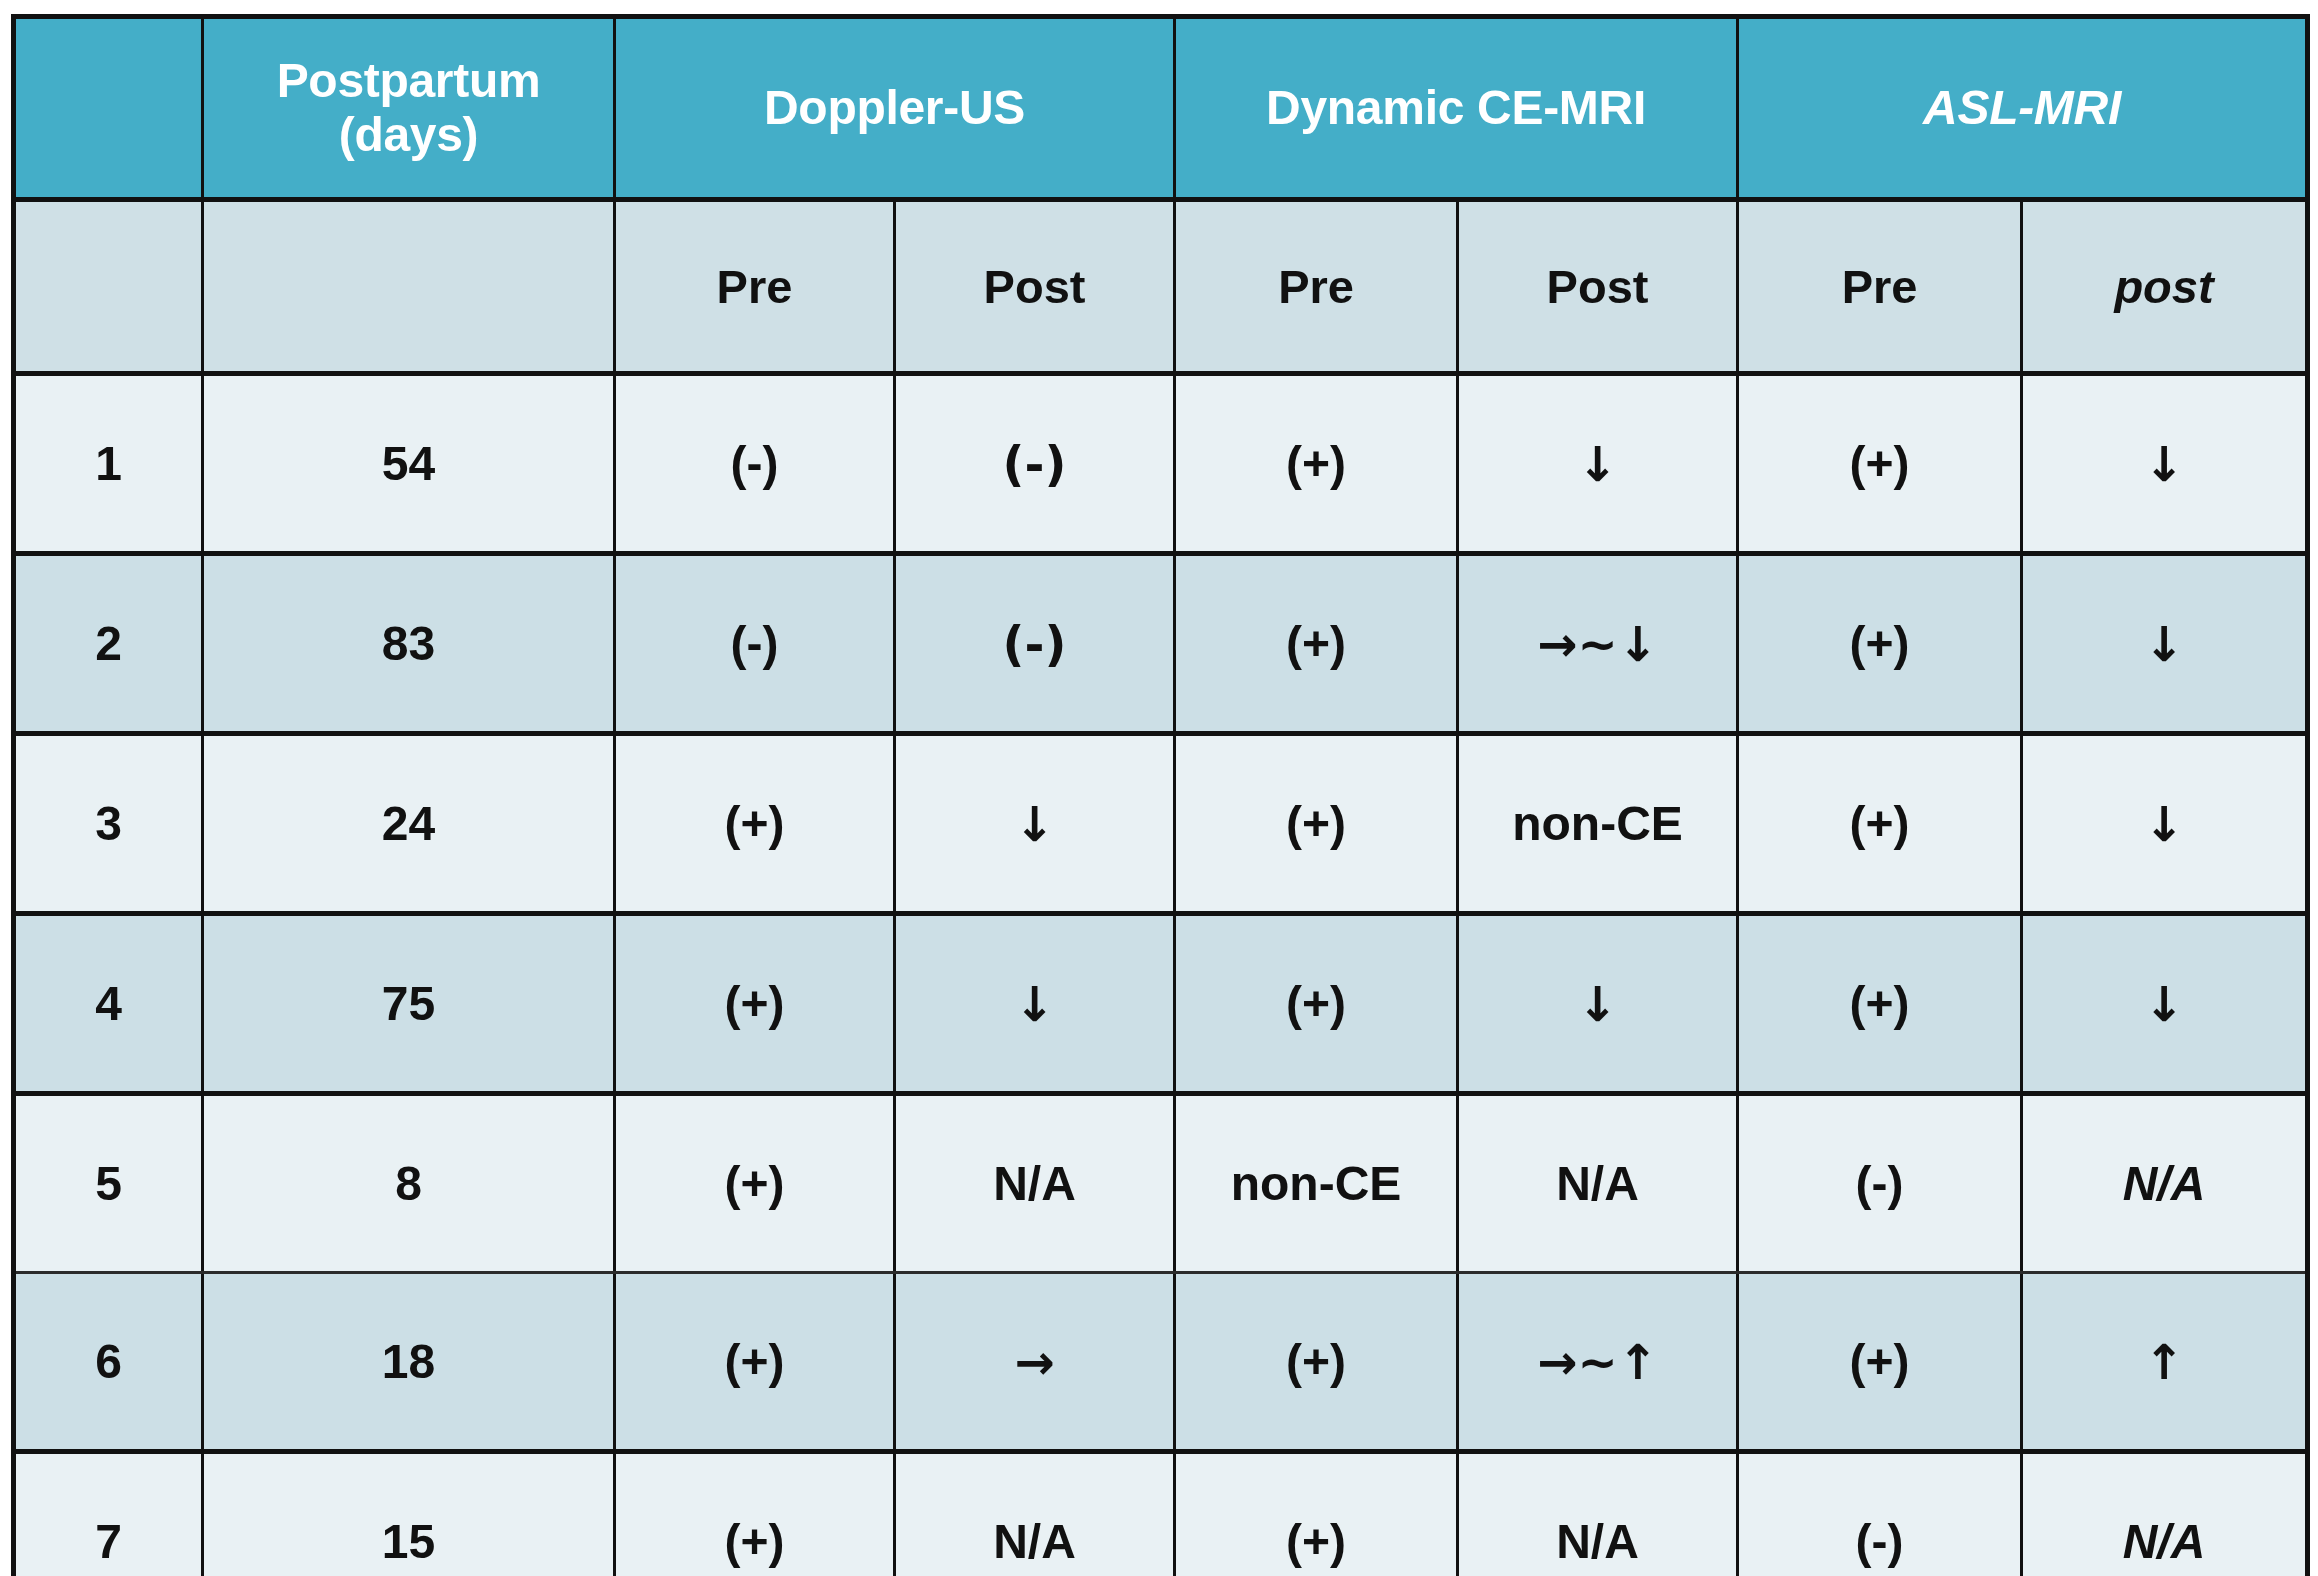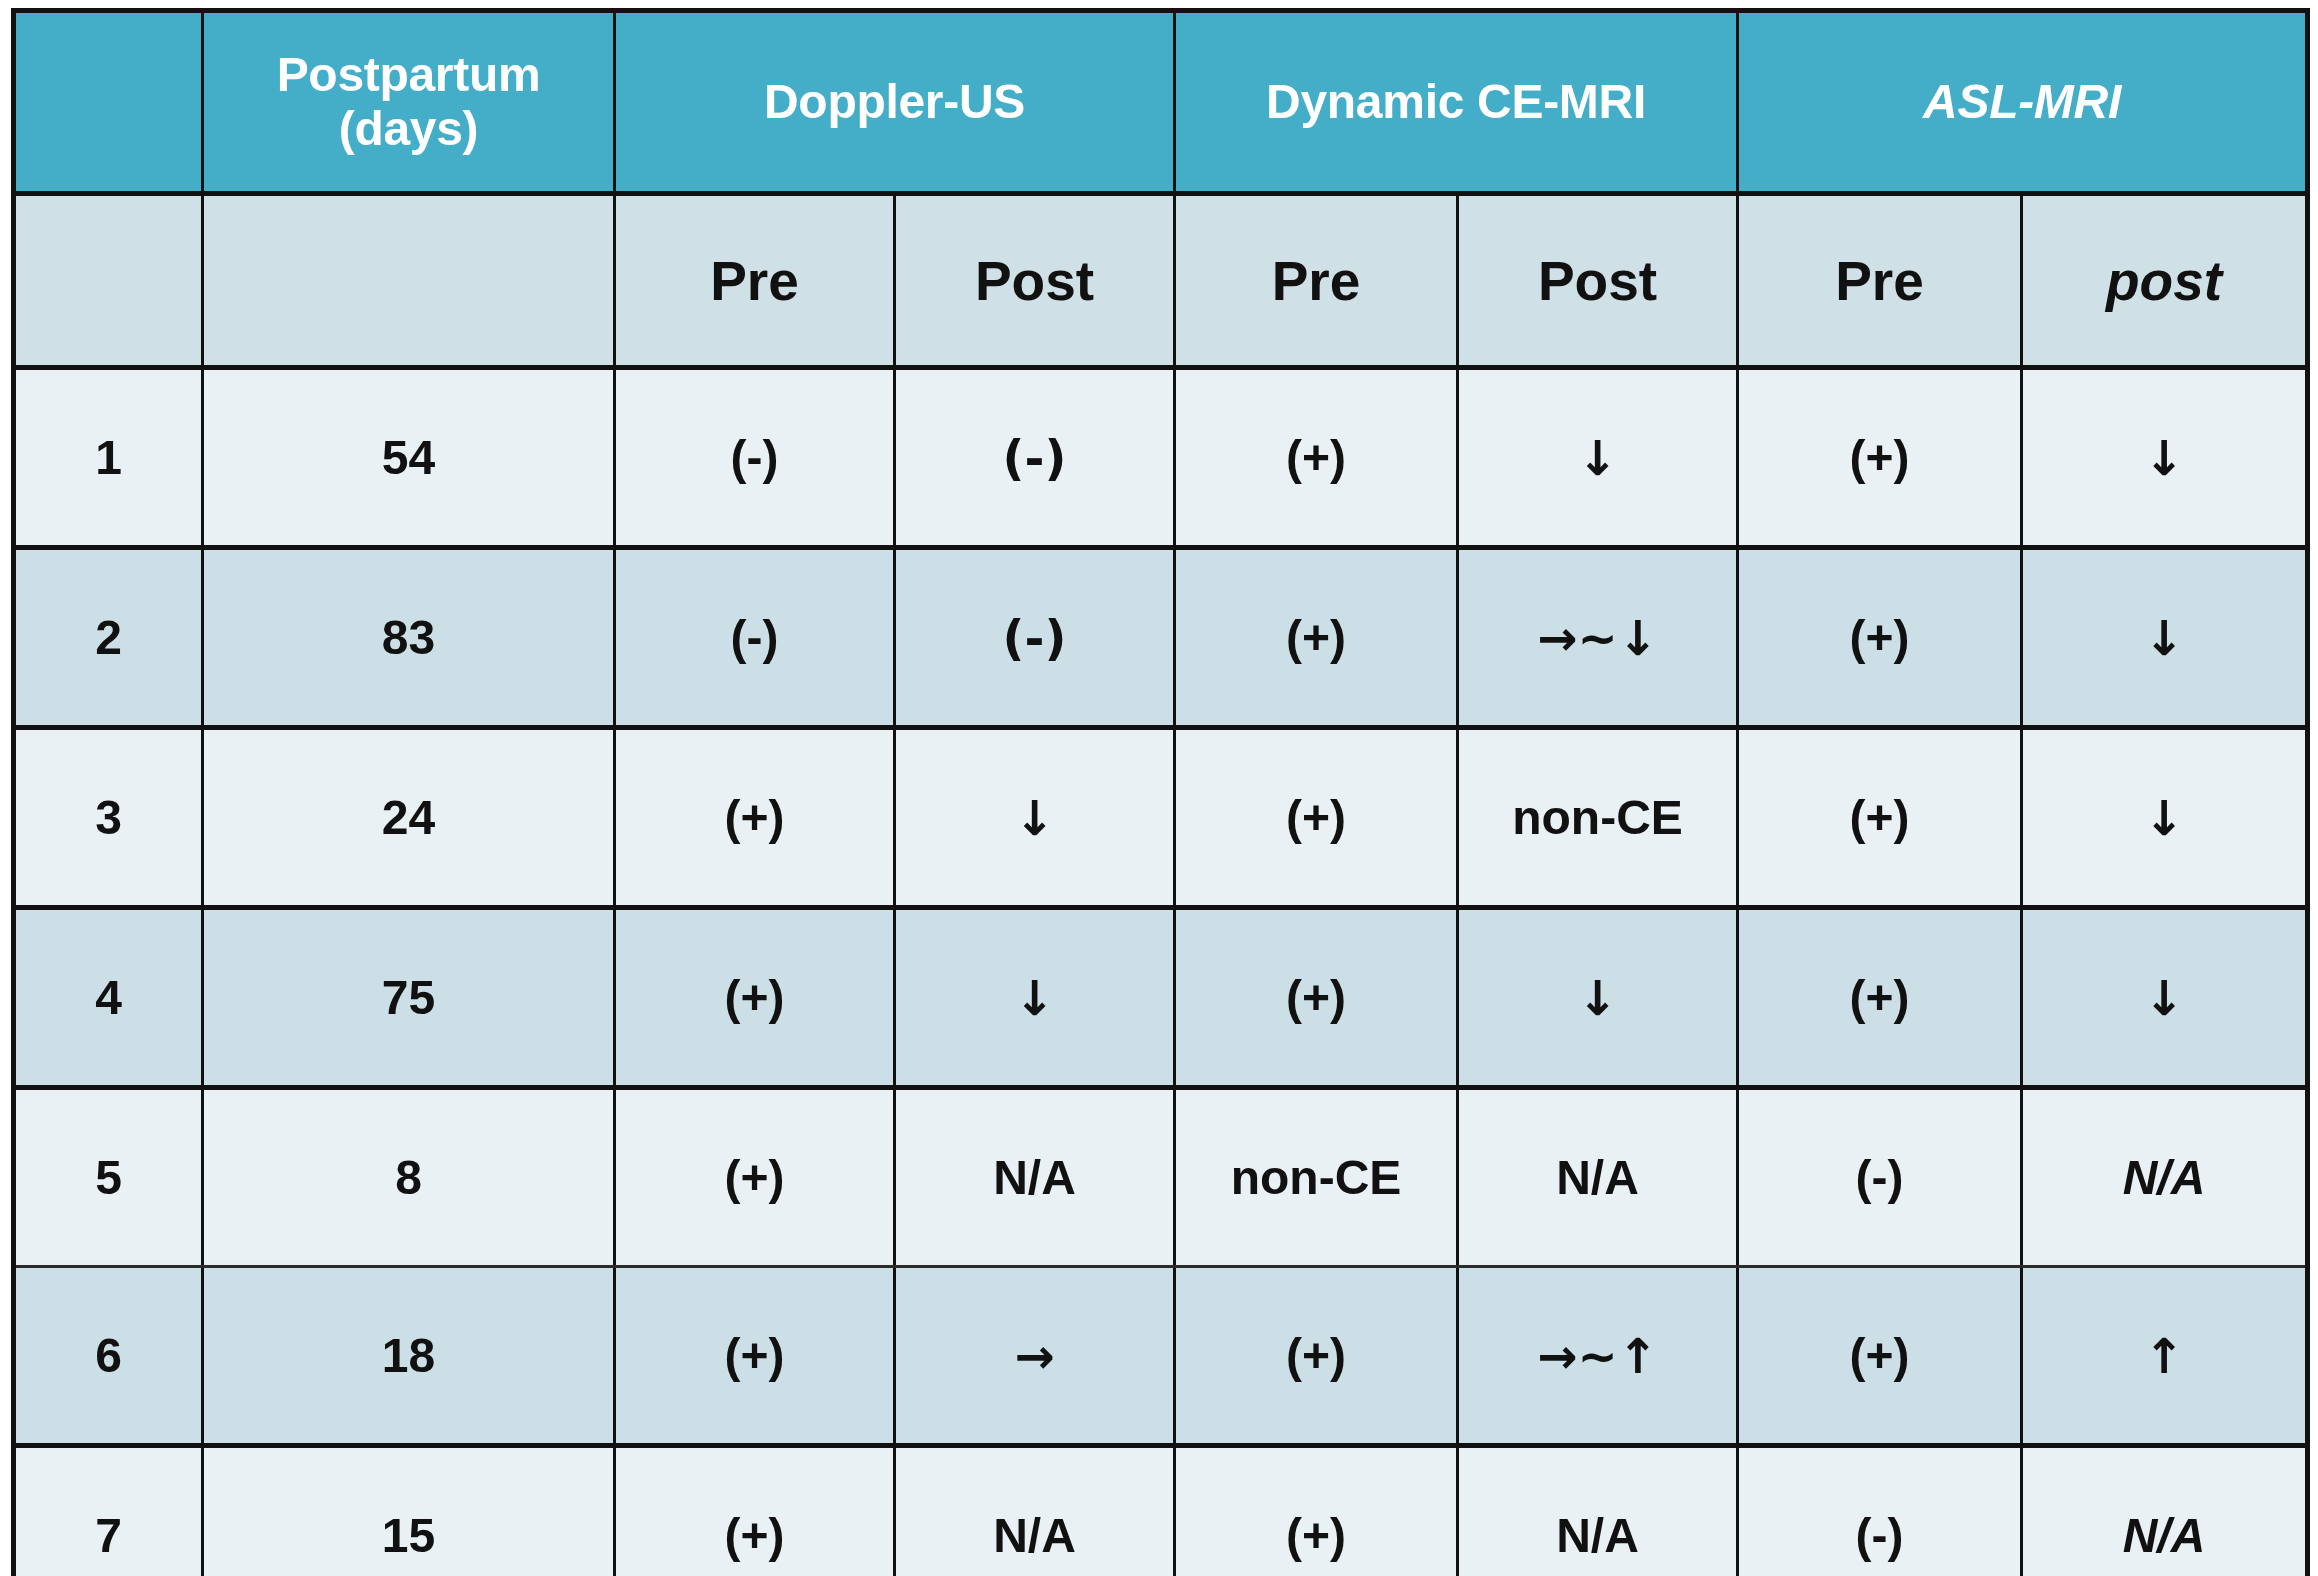--- a/index.html
+++ b/index.html
@@ -10,21 +10,21 @@
   body {
     width: 2319px;
     height: 1577px;
     font-family: "Liberation Sans", sans-serif;
     overflow: hidden;
   }
 
   .table-wrap {
     position: absolute;
     left: 11px;
-    top: 8px;
+    top: 14px;
     width: 2295px;
     height: 1558px;
   }
 
   table.results {
     border-collapse: collapse;
     table-layout: fixed;
     width: 2295px;
     height: 1546px;
   }
@@ -50,21 +50,21 @@
     line-height: 1.13;
     height: 178px;
     letter-spacing: -0.3px;
   }
   tr.group-head th.blank-head {
     
   }
 
   tr.sub-head td {
     background: #cfe0e6;
-    font-size: 55px;
+    font-size: 47px;
     height: 169px;
     border-bottom: 5.5px solid #111111;
     font-weight: bold;
     color: #111111;
   }
 
   tr.data td {
     font-size: 48px;
     height: 175px;
     border-bottom: 5.5px solid #111111;

